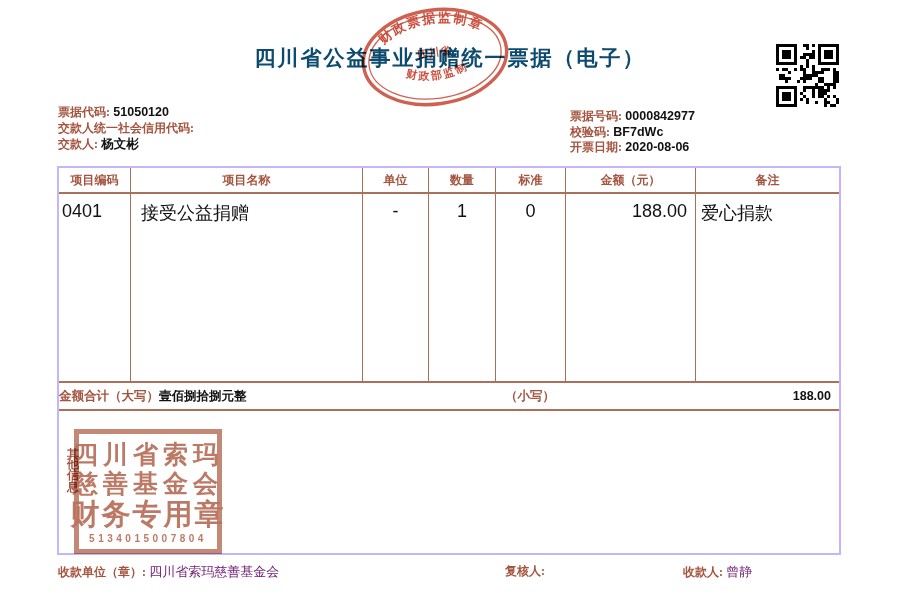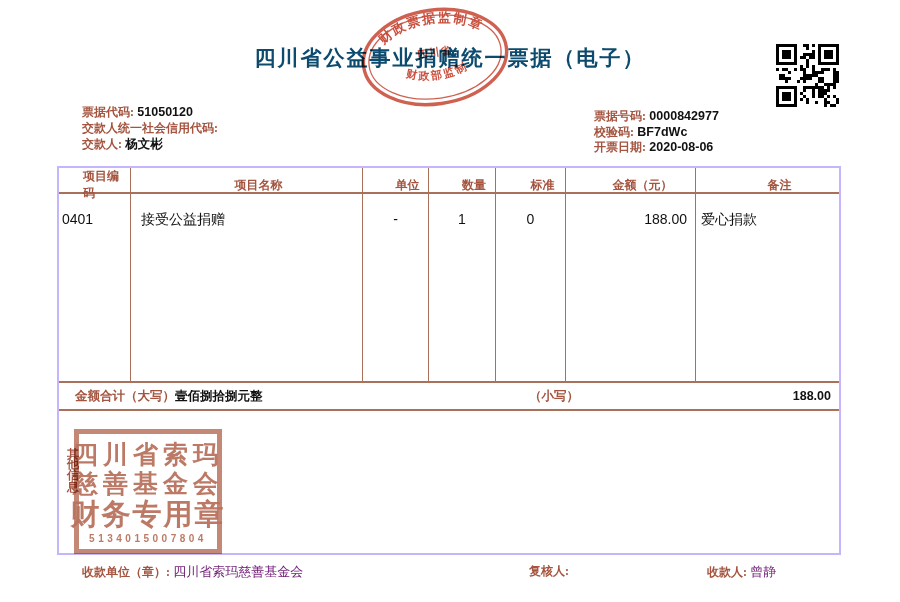--- a/index.html
+++ b/index.html
@@ -11,40 +11,40 @@
          letter-spacing:2px;color:#0c4a6e;white-space:nowrap;}
   
   .oval-stamp{position:absolute;left:353px;top:4px;width:164px;height:106px;
               transform:rotate(-8deg);mix-blend-mode:multiply;opacity:.92;}
   
   .qr{position:absolute;left:776px;top:44px;width:63px;height:63px;}
   
   .meta-left{position:absolute;left:58px;top:104px;line-height:16px;font-size:12px;}
   .meta-right{position:absolute;left:570px;top:109px;line-height:15.5px;font-size:12px;}
   .meta-line{white-space:nowrap;}
-  .lbl{color:#a4543f;font-weight:bold;font-family:"Liberation Serif",serif;margin-left:24px;}
+  .lbl{color:#a4543f;font-weight:bold;font-family:"Liberation Serif",serif;}
   .val{color:#111;font-size:12.5px;font-weight:bold;}
   
   .tbl{position:absolute;left:57px;top:166px;width:784px;height:389px;
        border:2px solid #c4b5fd;box-sizing:border-box;background:#fff;}
   .grid-row{display:grid;grid-template-columns:72px 232px 66px 67px 70px 130px 1fr;}
   .thead{height:24px;border-bottom:2px solid #a9705a;}
   .th{display:flex;align-items:center;justify-content:center;font-size:12px;
       border-right:1px solid #a9705a;}
   .th:last-child,.td:last-child{border-right:none;}
   .tbody{height:187px;border-bottom:2px solid #a9705a;}
-  .td{border-right:1px solid #a9705a;font-size:14px;padding-top:17px;box-sizing:border-box;}
+  .td{border-right:1px solid #a9705a;font-size:18px;padding-top:7px;box-sizing:border-box;}
   .td.c0{padding-left:3px;}
   .td.c1{padding-left:10px;}
   .td.c2,.td.c3,.td.c4{text-align:center;}
   .td.c5{text-align:right;padding-right:8px;}
   .td.c6{padding-left:5px;font-family:Liberation Serif, serif;}
   .total-row{position:relative;height:26px;border-bottom:2px solid #a9705a;
              display:flex;align-items:center;font-size:12.5px;}
-  .total-label{margin-left:16px;}
+  .total-label{margin-left:0;}
   .small-label{position:absolute;left:446px;}
   .total-amount{position:absolute;right:8px;}
   .lower-box{position:relative;height:146px;}
   .other-info{position:absolute;left:5px;top:26px;writing-mode:vertical-rl;
               letter-spacing:11px;font-size:12px;color:#a4543f;
               font-family:"Liberation Serif",serif;font-weight:bold;}
   
   .seal{position:absolute;left:74px;top:429px;width:148px;height:125px;
         border:5px solid rgba(184,115,94,.85);box-sizing:border-box;
         display:flex;flex-direction:column;align-items:center;justify-content:center;

